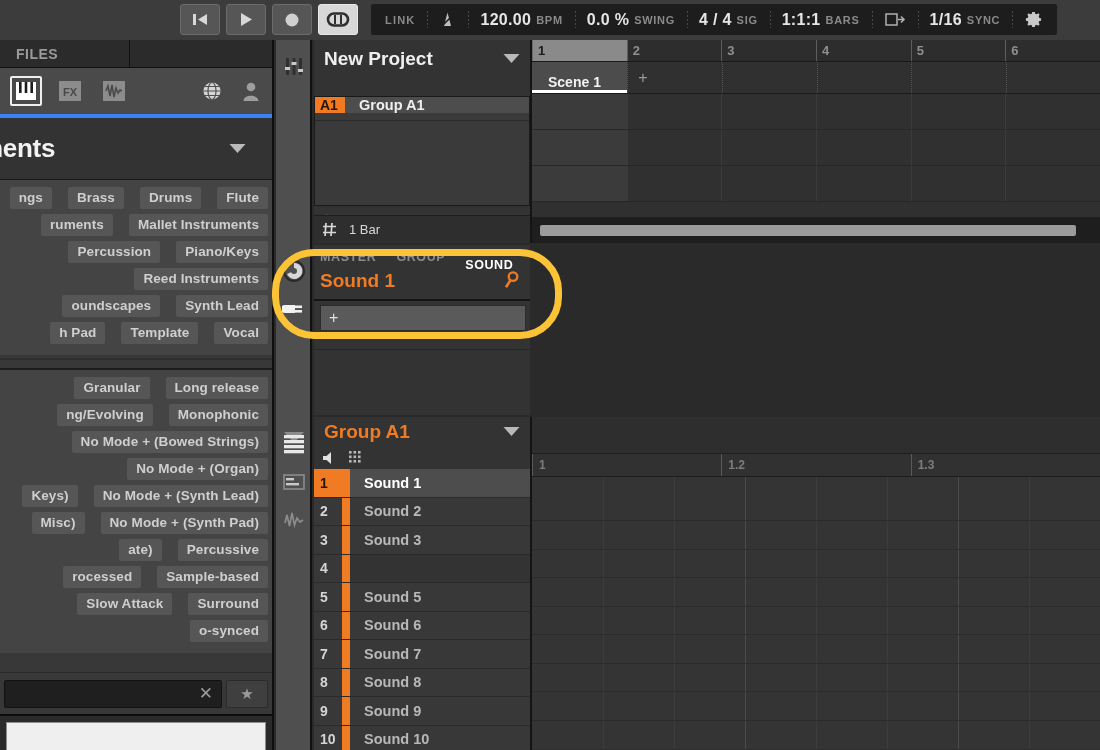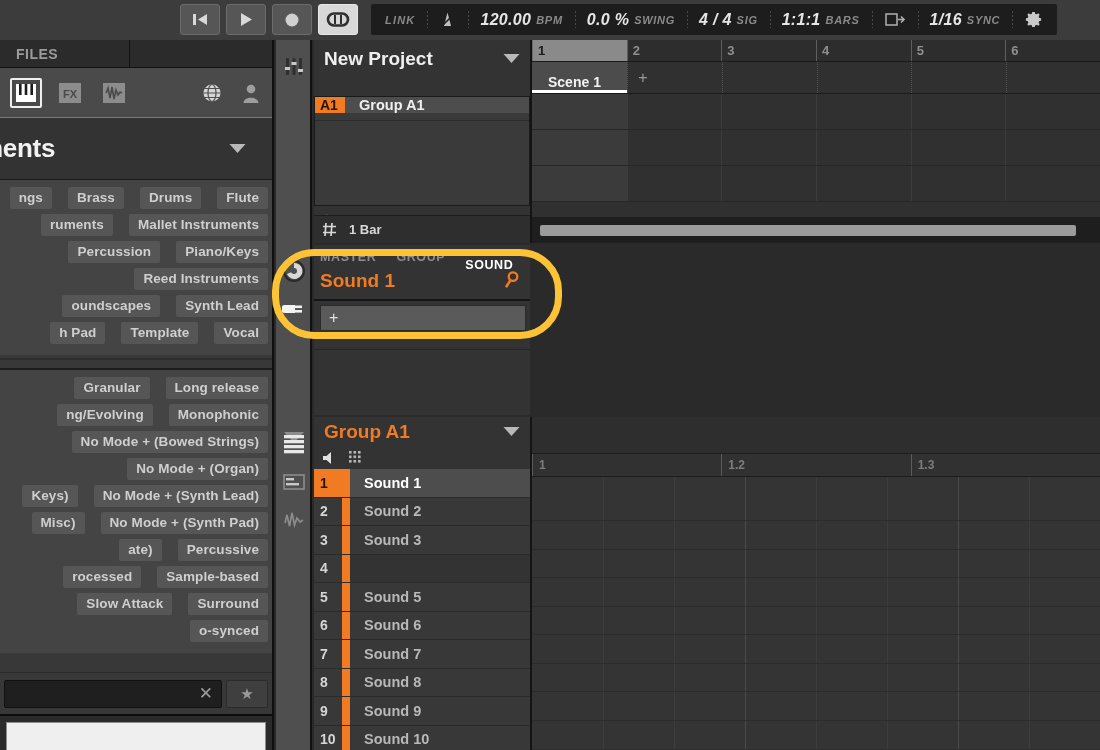--- a/index.html
+++ b/index.html
@@ -29,21 +29,20 @@
   }
   .tbtn.active { background: #d8d8d8; border-color: #e8e8e8; }
   .tbtn svg { display:block; }
 
   .status-strip {
     position: absolute; left: 371px; top: 4px;
     height: 31px; background: #1d1d1d;
     display: flex; align-items: center;
     border-radius: 2px;
     padding: 0 2px;
-    font-style: italic;
   }
   .seg {
     height: 31px; display: flex; align-items: center; gap: 5px;
     padding: 0 12px; position: relative;
   }
   .seg + .seg::before {
     content: ""; position: absolute; left: 0; top: 7px;
     width: 1px; height: 17px;
     background: repeating-linear-gradient(to bottom, #4a4a4a 0 2px, transparent 2px 4px);
   }
@@ -65,21 +64,21 @@
   .btab {
     width: 130px; display: flex; align-items: center; padding-left: 16px;
     color: #9b9b9b; font-size: 14px; font-weight: bold; letter-spacing: 0.5px;
     border-right: 1px solid #111;
   }
   .btab.blank { flex: 1; border-right: none; }
 
   .browser-icons {
     height: 50px; background: #4a4a4a;
     display: flex; align-items: center; padding: 2px 10px;
-    border-bottom: 1px solid #3b82f6;
+    border-bottom: 4px solid #3b82f6;
     position: relative;
   }
   .icn-box {
     width: 32px; height: 30px; margin-right: 12px;
     display: flex; align-items: center; justify-content: center;
     border-radius: 2px;
   }
   .icn-box.sel { background: #4a4a4a; border: 2px solid #efefef; }
   .icn-right { position: absolute; right: 12px; display: flex; gap: 20px; align-items: center; }
 
@@ -165,21 +164,21 @@
     flex: 1; background: #4d4d4d; color: #efefef;
     font-size: 14.5px; font-weight: bold;
     display: flex; align-items: center; padding-left: 14px;
   }
   .gadd { height: 26px; display: flex; align-items: center; padding-left: 8px; color: #b5b5b5; font-size: 17px; }
   .arr-foot {
     position: absolute; bottom: 0; left: 0; width: 216px; height: 28px;
     background: #2e2e2e; display: flex; align-items: center; gap: 12px; padding-left: 8px;
     border-top: 1px solid #1d1d1d;
   }
-  .arr-foot .txt { color: #d8d8d8; font-size: 13px; font-weight: bold; text-align: center; }
+  .arr-foot .txt { color: #d8d8d8; font-size: 13px; font-weight: normal; text-align: center; }
 
   
   .soundpanel {
     position: absolute; left: 314px; top: 245px; width: 216px; height: 170px;
     background: #333333;
   }
   .sp-tabs { height: 22px; display: flex; align-items: center; gap: 20px; padding: 2px 0 0 6px; }
   .sp-tab { font-size: 12.5px; font-weight: bold; letter-spacing: 0.6px; color: #8d8d8d; }
   .sp-tab.on { color: #ffffff; margin-top: 16px; }
   .sp-name {

